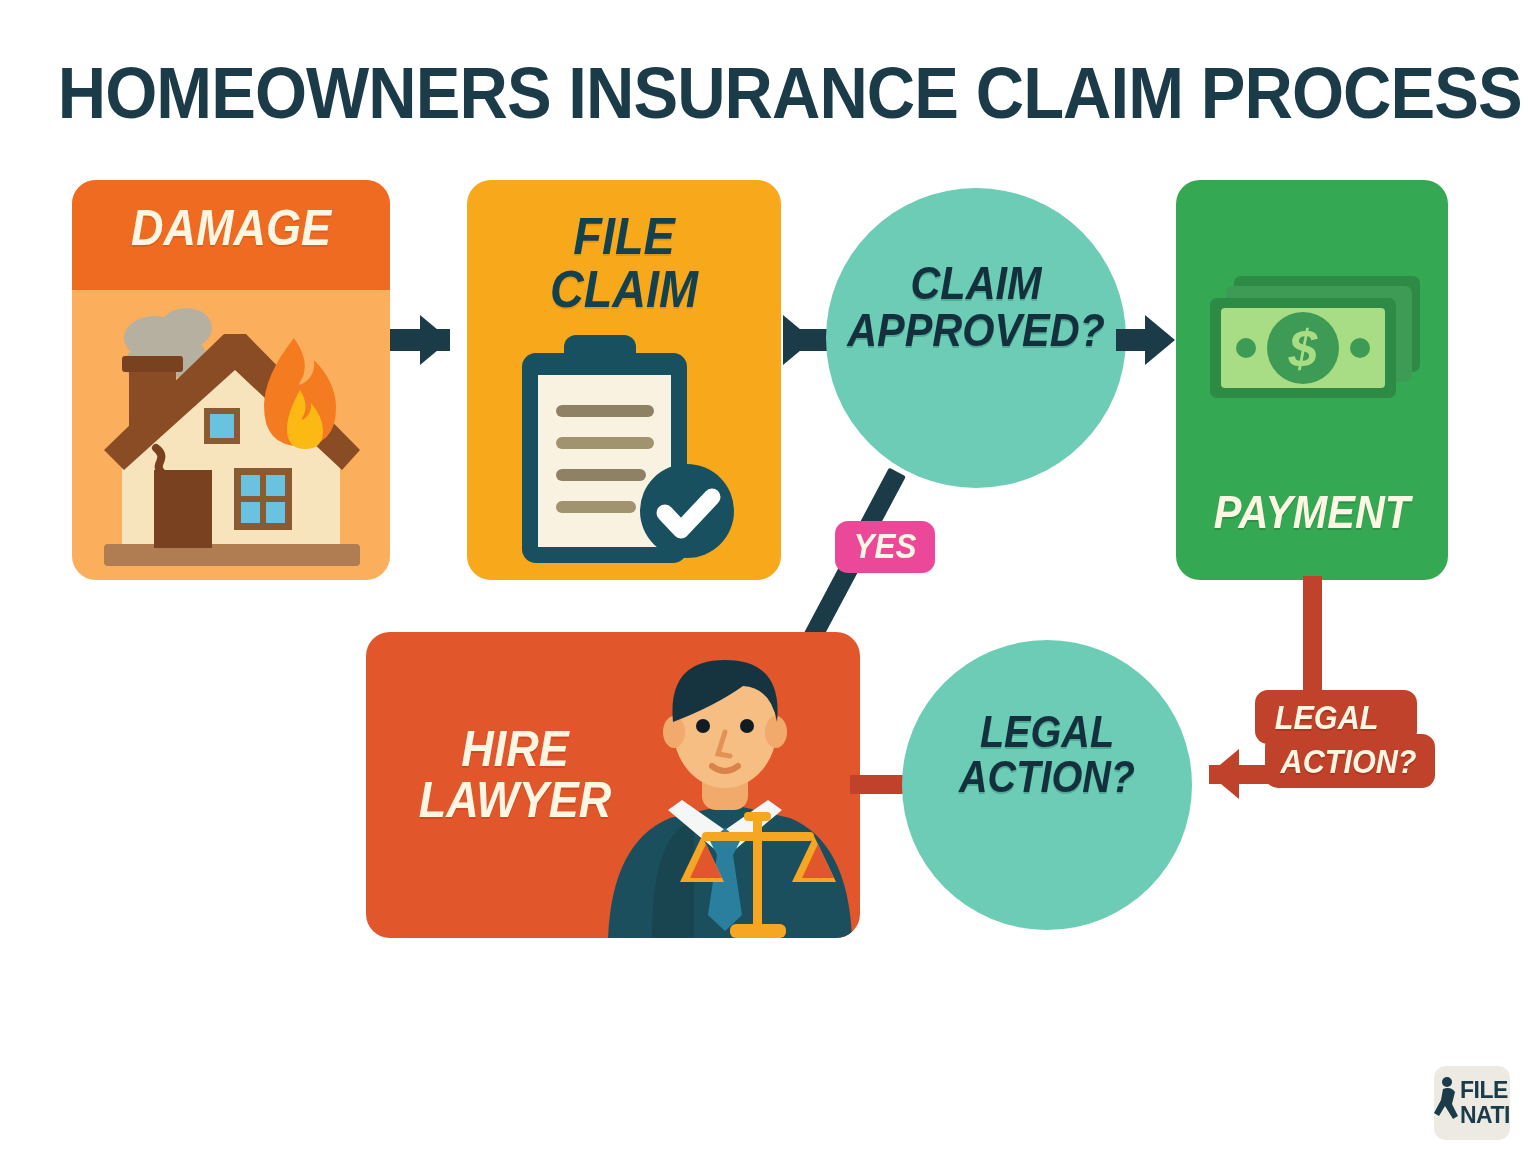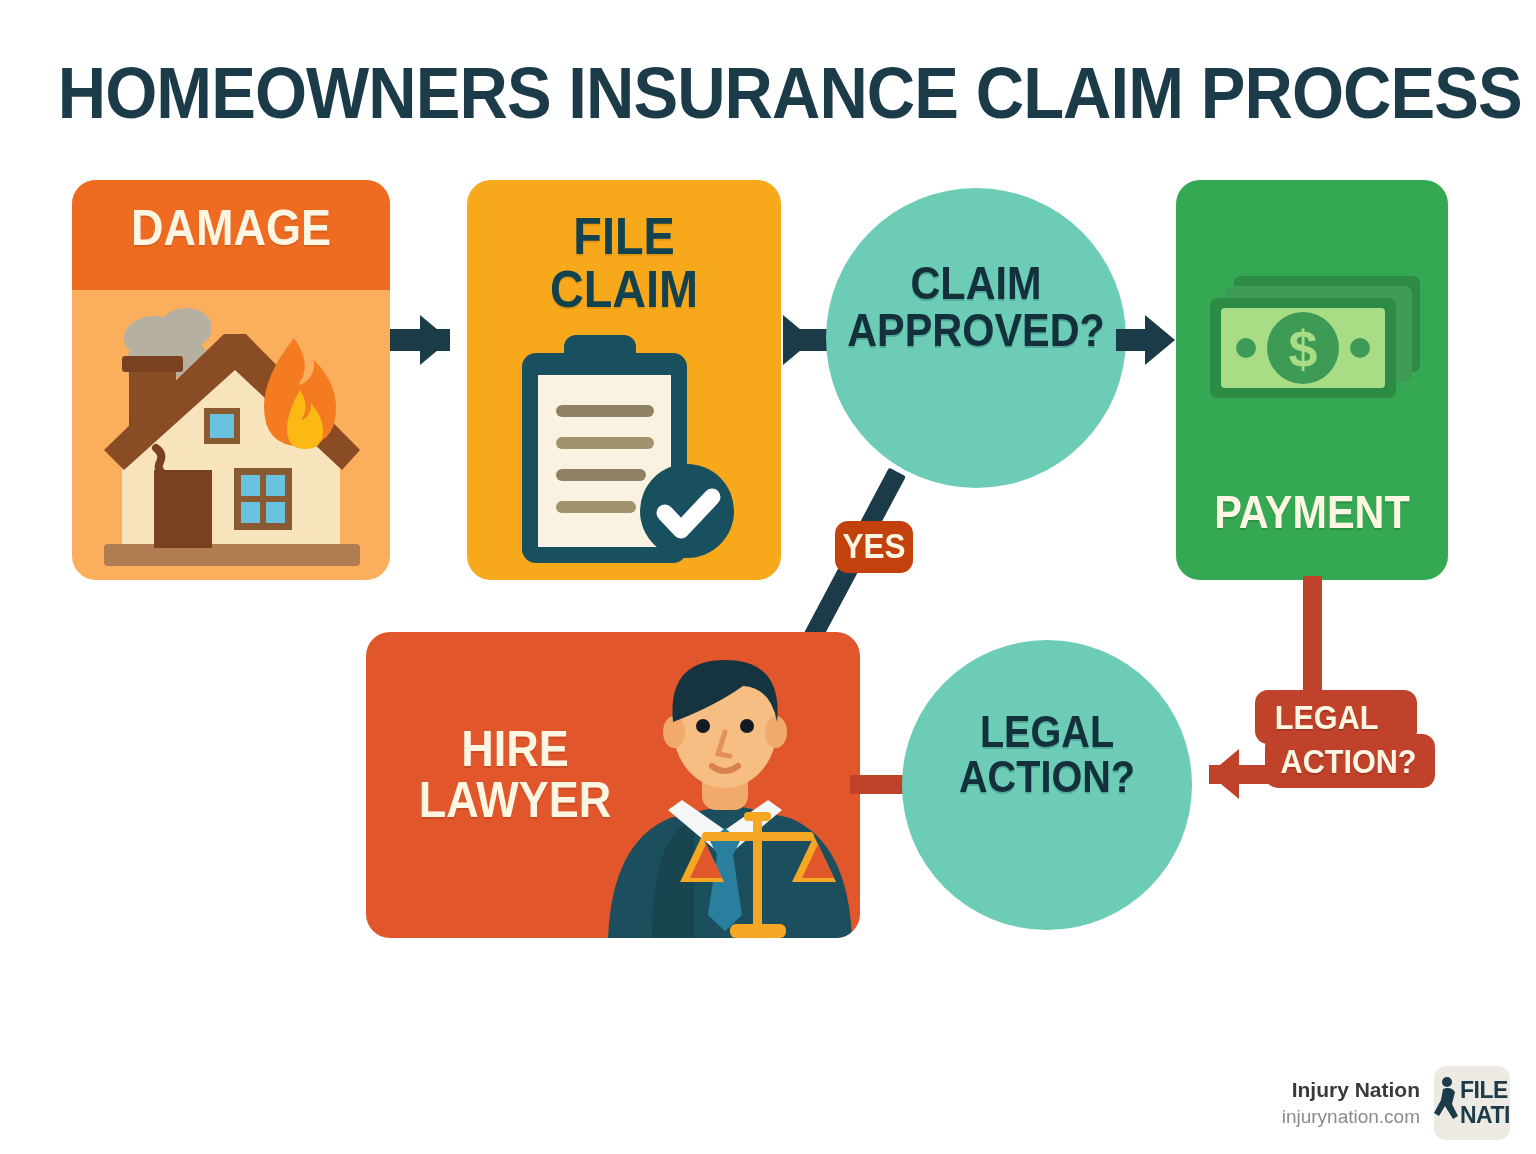--- a/index.html
+++ b/index.html
@@ -19,21 +19,21 @@
     font-family:"Liberation Sans", sans-serif;
     font-weight:bold;
     font-size:72px;
     letter-spacing:-1px;
     color:#1B3B49;
     transform:scaleX(0.93);
     white-space:nowrap;
   }
 
   
-  .node{position:absolute;box-sizing:border-box;}
+  .node{position:absolute;box-sizing:border-box;font-style:italic;}
   .card{border-radius:24px;overflow:hidden;}
   .label{
     font-weight:bold;
     text-align:center;
     line-height:1.02;
     letter-spacing:0px;
     transform:scaleX(0.9);
     white-space:pre-line;
   }
 
@@ -97,22 +97,22 @@
     border-top:25px solid transparent;
     border-bottom:25px solid transparent;
     border-left:30px solid #1B3B49;
   }
   .arrow-head.red{border-left-color:transparent;border-right:30px solid #C0422B;}
   .line-teal{position:absolute;background:#1B3B49;}
   .line-red{position:absolute;background:#C0422B;}
 
   
   #yes{
-    left:831px;top:521px;width:78px;height:52px;
-    background:#c2410c;border-radius:13px;
+    left:831px;top:521px;width:100px;height:52px;
+    background:#ec4899;border-radius:13px;
   }
   #yes .label{
     position:absolute;left:0;top:7px;width:100%;
     font-size:35px;color:#FDF6E3;
   }
 
   
   #legalbadge{left:1251px;top:690px;width:180px;height:110px;}
   #legalbadge .row{
     position:absolute;background:#C0422B;border-radius:13px;
@@ -302,24 +302,20 @@
   <div class="arrow-head red" style="left:1175px;top:749px;"></div>
 
   <div class="node" id="legalbadge">
     <div class="row row1"></div>
     <div class="row row2"></div>
     <div class="t t1">LEGAL</div>
     <div class="t t2">ACTION?</div>
   </div>
 
   <div class="footer">
-    <div class="f-text">
-      <div class="f-name">Injury Nation</div>
-      <div class="f-url">injurynation.com</div>
-    </div>
     <div class="f-logo">
       <svg viewBox="0 0 76 74" width="76" height="74" style="position:absolute;left:0;top:0;">
         <g fill="#1B3B49">
           <circle cx="13" cy="16" r="5"></circle>
           <path d="M9 23 q8 -3 12 3 l-3 12 l6 12 l-5 3 l-8 -13 l-6 10 l-5 -3 l7 -13 Z"></path>
         </g>
       </svg>
       <div class="lg">
         <div>FILE</div>
         <div>NATIO</div>

